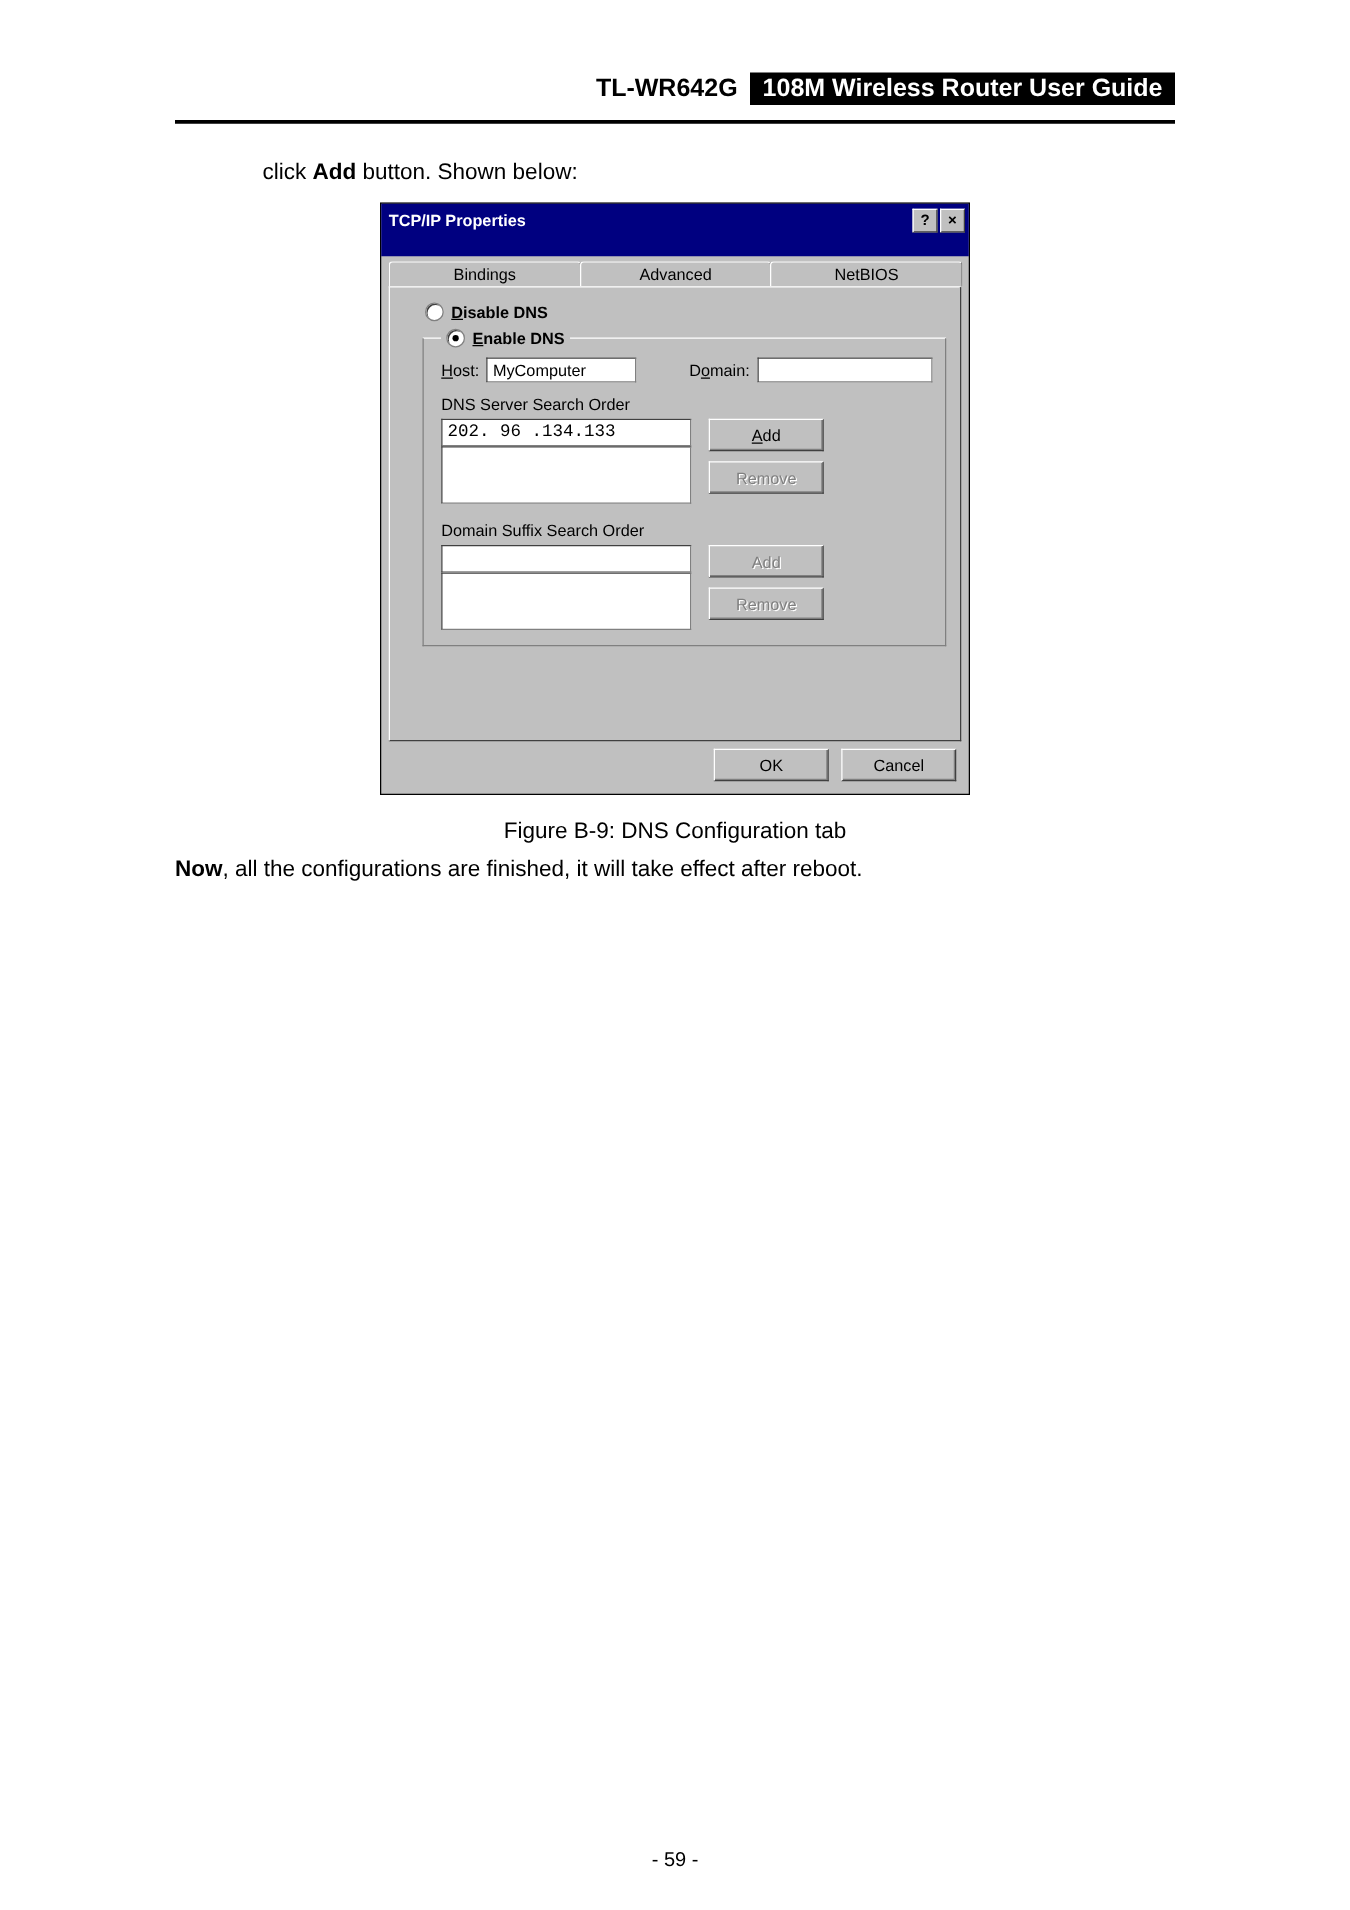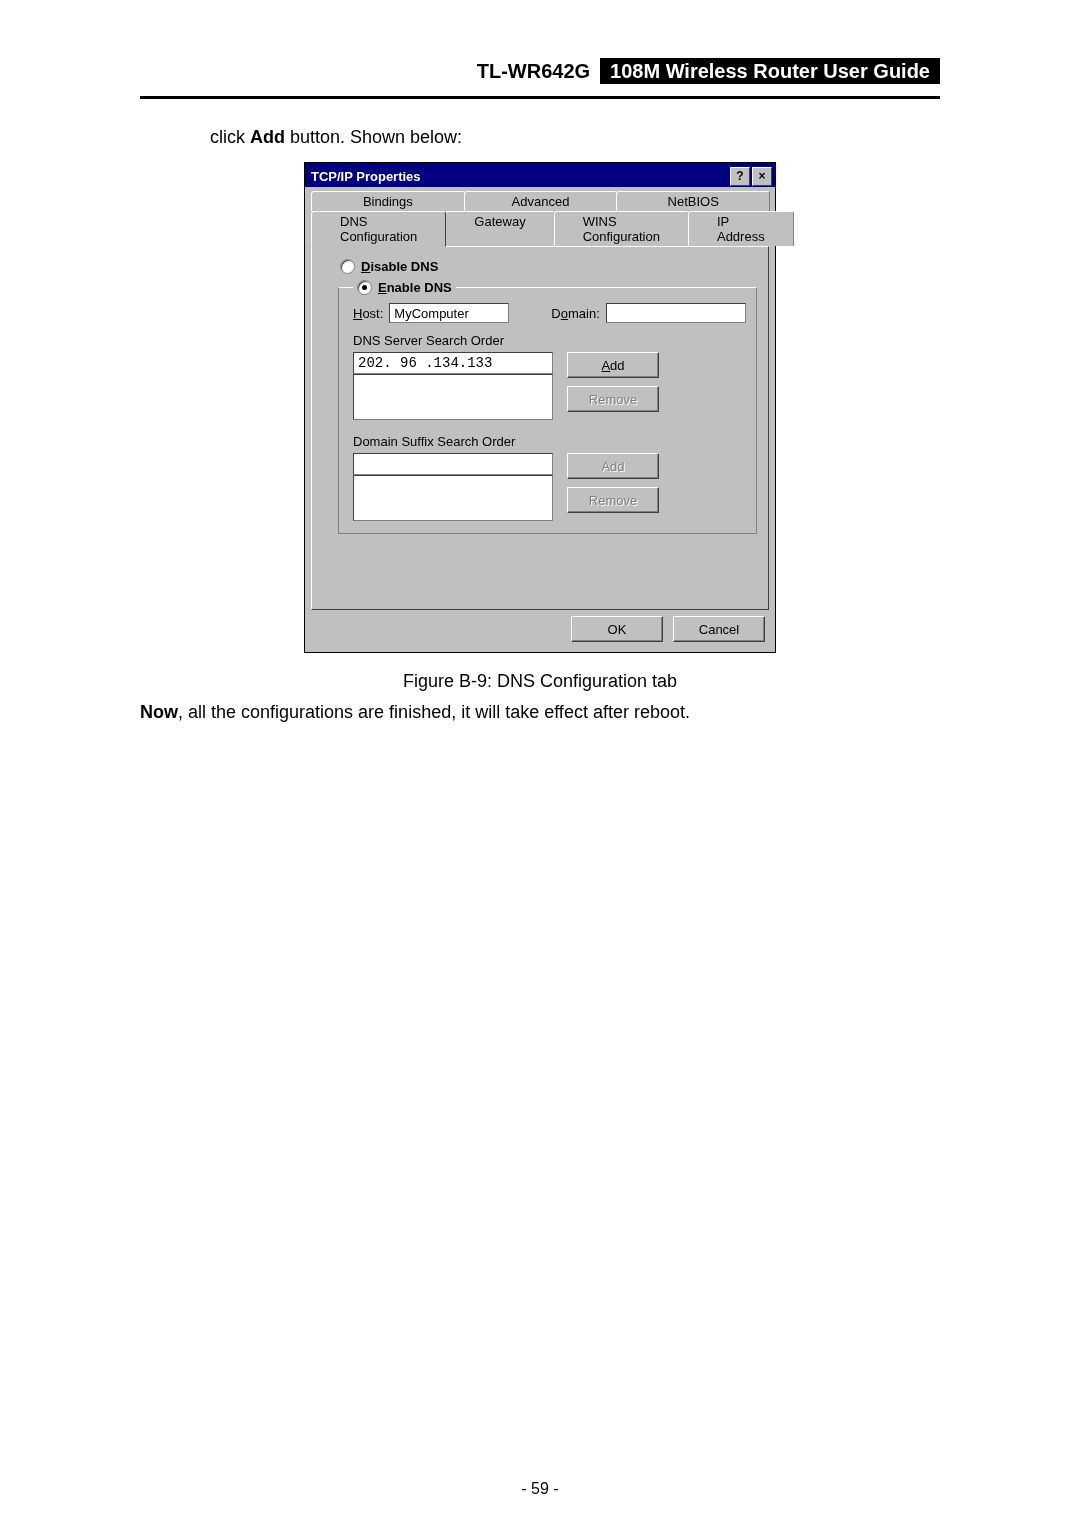--- a/index.html
+++ b/index.html
@@ -65,21 +65,21 @@
     color: #000;
   }
   .titlebar {
     background: #000080;
     color: #fff;
     font-weight: bold;
     font-size: 13px;
     display: flex;
     align-items: center;
     justify-content: space-between;
-    padding: 2px 3px 0 6px;
+    padding: 2px 3px 18px 6px;
     height: 22px;
   }
   .titlebar-buttons { display:flex; gap:2px; }
   .tb-btn {
     width: 18px; height:17px;
     background:#c0c0c0;
     border:1px solid #fff;
     border-right-color:#404040;
     border-bottom-color:#404040;
     font-size:12px;
@@ -210,26 +210,20 @@
         <div class="titlebar-buttons">
           <div class="tb-btn">?</div>
           <div class="tb-btn">×</div>
         </div>
       </div>
 
       <div class="tabs-row">
         <div class="tab row1-pad" style="text-align:center;">Bindings</div>
         <div class="tab row1-pad" style="text-align:center;">Advanced</div>
         <div class="tab row1-pad" style="text-align:center;">NetBIOS</div>
-      </div>
-      <div class="tabs-row second">
-        <div class="tab active">DNS Configuration</div>
-        <div class="tab">Gateway</div>
-        <div class="tab">WINS Configuration</div>
-        <div class="tab">IP Address</div>
       </div>
 
       <div class="tab-panel">
         <div class="radio-row">
           <span class="radio-outer"></span>
           <span class="lbl"><span class="u">D</span>isable DNS</span>
         </div>
 
         <fieldset class="win">
           <legend>

